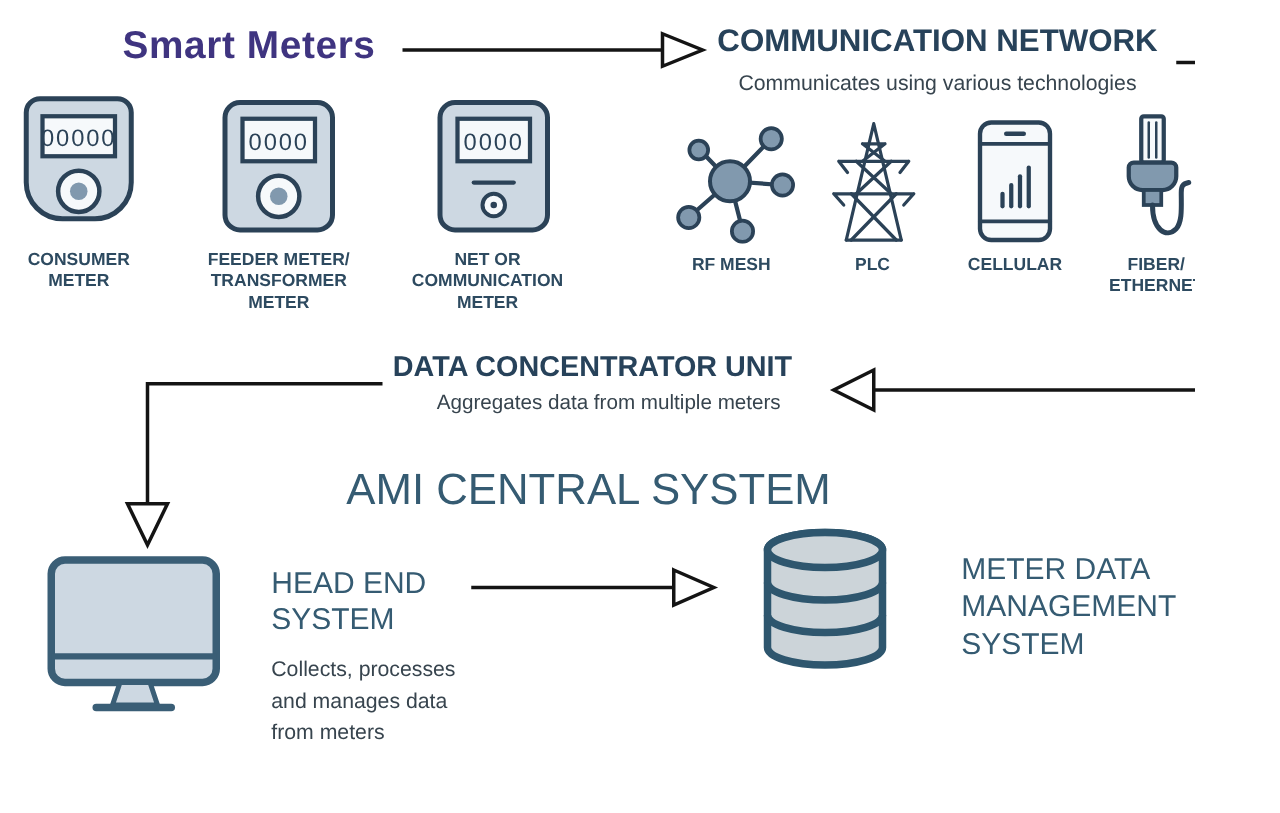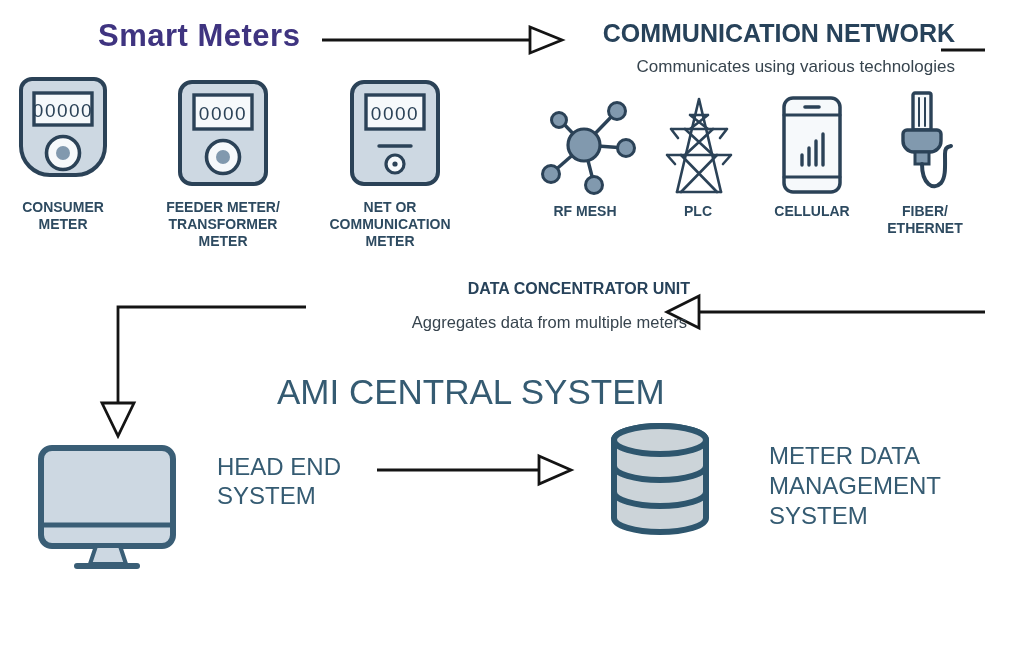--- a/index.html
+++ b/index.html
@@ -1,24 +1,23 @@
 <!DOCTYPE html>
 <html style="--background: #ffffff; --smart-meters-title: #3f3480; --heading-navy: #27425a; --heading-slate: #355b72; --body-text: #37444e; --label-text: #2d4a60; --icon-stroke: #2b4257; --icon-fill: #cdd8e2; --icon-display: #f6f9fb; --node-fill: #8199ae; --monitor-stroke: #3a5e76; --db-stroke: #2e566e; --db-fill: #ccd4d9; --arrow: #141414;"><head>
 <meta charset="utf-8">
 <style>
   html,body{margin:0;padding:0;}
   .canvas{
     position:relative;width:956px;height:650px;overflow:hidden;
     background:var(--background,#fff);
     font-family:"Liberation Sans",sans-serif;
-    padding-left:29px;
   }
   .abs{position:absolute;}
   .pre{white-space:pre-line;}
-  .center{text-align:right;}
+  .center{text-align:center;}
 
   .sm-title{font-size:31px;font-weight:700;letter-spacing:.5px;color:var(--smart-meters-title);}
   .h-navy{font-weight:700;color:var(--heading-navy);}
   .h-slate{font-weight:400;color:var(--heading-slate);line-height:29px;font-size:24px;}
   .sub{color:var(--body-text);}
   .desc{color:var(--body-text);font-size:17px;line-height:25px;}
   .icon-label{font-weight:700;font-size:14px;line-height:17px;color:var(--label-text);text-align:center;}
 
   
   .body{fill:var(--icon-fill);stroke:var(--icon-stroke);}
@@ -143,34 +142,37 @@
     <rect class="body" x="27" y="3" width="18" height="37" rx="2" stroke-width="3.4" style="fill:var(--icon-display)"></rect>
     <line class="stroke" x1="33" y1="8" x2="33" y2="36" stroke-width="2"></line>
     <line class="stroke" x1="39" y1="8" x2="39" y2="36" stroke-width="2"></line>
     <path class="node" stroke-width="3.4" d="M21,40 H51 a4,4 0 0 1 4,4 V51 a11,11 0 0 1 -11,11 H28 a11,11 0 0 1 -11,-11 V44 a4,4 0 0 1 4,-4 Z"></path>
     <rect class="node" x="29" y="62" width="14" height="12" stroke-width="3"></rect>
     <path class="stroke" stroke-width="4" d="M36,74 C36,94 47,101 55,93 C60,87 59,76 59,64 C59,59 60,57 65,56"></path>
   </svg>
   <div class="abs icon-label pre" style="left:850px;top:203px;width:150px">FIBER/
 ETHERNET</div>
 
-  <div class="abs h-navy center" style="left:290px;top:280px;width:400px;font-size:16px">DATA CONCENTRATOR UNIT</div>
+  <div class="abs h-navy center" style="left:274px;top:280px;width:400px;font-size:23px">DATA CONCENTRATOR UNIT</div>
   <div class="abs sub center" style="left:287px;top:313px;width:400px;font-size:16.5px">Aggregates data from multiple meters</div>
 
   <div class="abs h-slate" style="left:277px;top:373px;font-size:35px;line-height:38px">AMI CENTRAL SYSTEM</div>
 
   <svg class="abs" style="left:36px;top:444px" width="142" height="128" viewBox="0 0 142 128">
     <rect class="mon" x="5" y="4" width="132" height="98" rx="11" stroke-width="6"></rect>
     <line class="monline" x1="5" y1="81" x2="137" y2="81" stroke-width="5"></line>
     <polygon class="mon" points="60,102 84,102 90,120 54,120" stroke-width="4" stroke-linejoin="round"></polygon>
     <rect x="38" y="119" width="66" height="6" rx="3" style="fill:var(--monitor-stroke)"></rect>
   </svg>
 
   <div class="abs h-slate pre" style="left:217px;top:452px">HEAD END
 SYSTEM</div>
+  <div class="abs desc pre" style="left:217px;top:523px">Collects, processes
+and manages data
+from meters</div>
 
   <svg class="abs" style="left:608px;top:420px" width="104" height="118" viewBox="0 0 104 118">
     <path class="db" stroke-width="6" d="M6,20 a46,14 0 0 1 92,0 V98 a46,14 0 0 1 -92,0 Z"></path>
     <path class="dbarc" stroke-width="6" d="M6,46 a46,14 0 0 0 92,0"></path>
     <path class="dbarc" stroke-width="6" d="M6,72 a46,14 0 0 0 92,0"></path>
     <ellipse class="db" cx="52" cy="20" rx="46" ry="14" stroke-width="6"></ellipse>
   </svg>
 
   <div class="abs h-slate pre" style="left:769px;top:441px;line-height:30px">METER DATA
 MANAGEMENT

